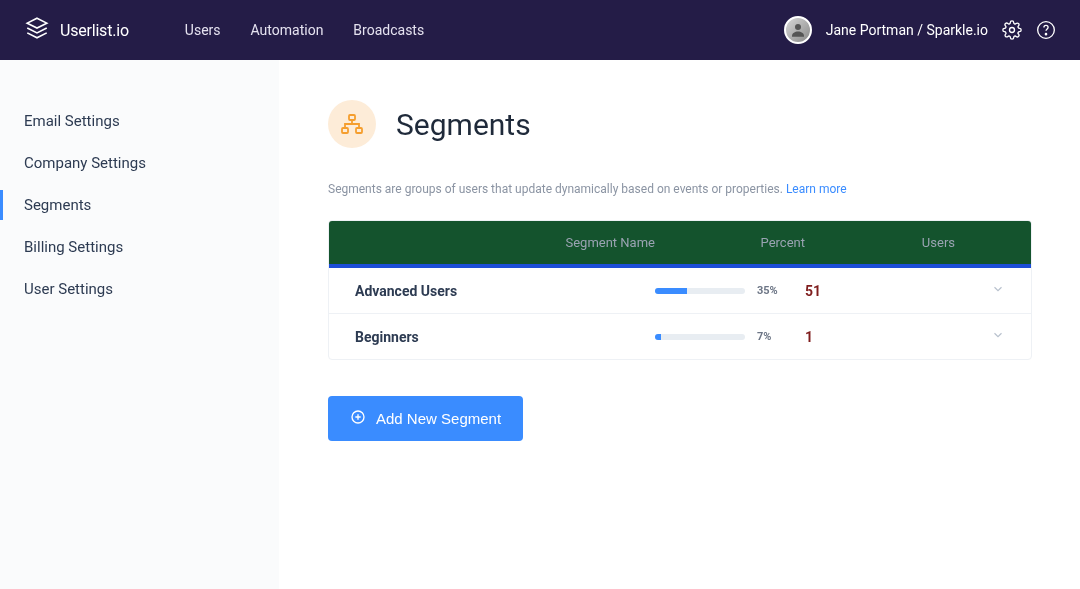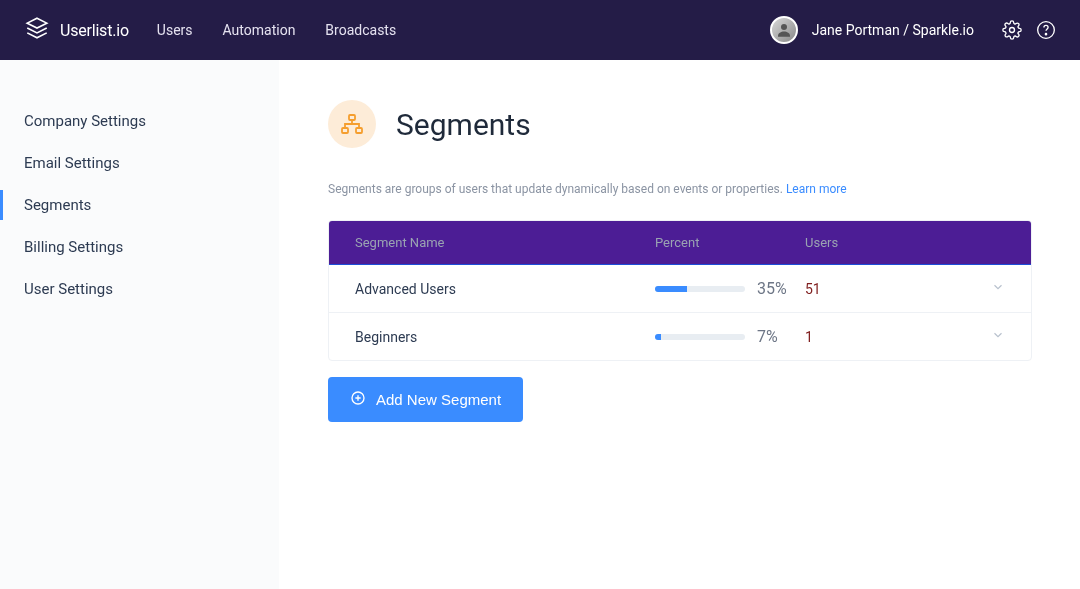--- a/index.html
+++ b/index.html
@@ -1,47 +1,47 @@
 <!DOCTYPE html>
 <html><head>
   <meta charset="utf-8">
   <style>
     * { margin: 0; padding: 0; box-sizing: border-box; }
     body { font-family: -apple-system, BlinkMacSystemFont, "Segoe UI", Roboto, sans-serif; background: #fff; width: 1080px; height: 589px; overflow: hidden; }
     .topbar { background: #241c47; height: 60px; display: flex; align-items: center; padding: 0 24px; color: #fff; }
-    .brand { display: flex; align-items: center; gap: 10px; margin-right: 28px; }
+    .brand { display: flex; align-items: center; gap: 10px; margin-right: 56px; }
     .brand-name { font-size: 16px; font-weight: 400; letter-spacing: -0.2px; }
     .nav { display: flex; gap: 30px; }
     .nav-item { color: #e5e2f0; font-size: 14px; cursor: pointer; }
     .spacer { flex: 1; }
     .user-area { display: flex; align-items: center; gap: 14px; }
     .avatar { width: 28px; height: 28px; border-radius: 50%; background: linear-gradient(135deg,#d8d8d8,#888); border: 2px solid #fff; display:flex; align-items:center; justify-content:center;}
-    .user-label { font-size: 14px; color: #fff; margin-right: 14px; }
+    .user-label { font-size: 14px; color: #fff; }
     .icon-btn { cursor: pointer; display: inline-flex; }
     .layout { display: flex; height: calc(589px - 60px); }
     .sidebar { width: 280px; background: #fafbfc; border-right: 1px solid #fff; padding-top: 40px; }
     .side-item { padding: 12px 24px; color: #2d3b52; font-size: 15px; cursor: pointer; position: relative; }
     .side-item.active::before { content:""; position:absolute; left:0; top:6px; bottom:6px; width:3px; background:#3a8cff; }
     .main { flex:1; padding: 40px 48px; }
     .page-head { display:flex; align-items:center; gap:20px; margin-bottom: 34px; }
     .page-icon { width: 48px; height: 48px; border-radius: 50%; background: #fdecd8; display:flex; align-items:center; justify-content:center; }
     .page-title { font-size: 30px; font-weight: 400; color: #1f2a3a; }
     .desc { color: #8b94a3; font-size: 12px; margin-bottom: 24px; }
     .desc a { color: #3a8cff; text-decoration: none; }
     .table { border: 1px solid #eef1f5; border-radius: 4px; overflow: hidden; }
     .thead, .trow { display: grid; grid-template-columns: 300px 150px 150px 1fr; align-items:center; padding: 14px 26px; font-size: 14px; }
-    .thead { color:#9aa3b2; border-bottom: 1px solid #1d4ed8; background:#4c1d95; font-size:13px; }
-    .trow { border-bottom: 1px solid #eef1f5; color:#2d3b52; cursor:pointer; }
+    .thead { color:#9aa3b2; border-bottom: 4px solid #1d4ed8; background:#14532d; font-size:13px;text-align:right; }
+    .trow { border-bottom: 1px solid #eef1f5; color:#2d3b52; cursor:pointer;font-weight:bold; }
     .trow:last-child { border-bottom: none; }
-    .pct-cell { display:flex; align-items:center; gap:12px; font-size:16px; color:#6d7686; }
+    .pct-cell { display:flex; align-items:center; gap:12px; font-size:11px; color:#6d7686; }
     .bar { width: 90px; height: 6px; background:#e8edf2; border-radius:3px; overflow:hidden; }
     .bar-fill { height:100%; background:#3a8cff; }
     .users-cell { color:#7f1d1d; }
     .chev-cell { text-align:right; color:#b8c1cd; }
-    .add-btn { margin-top: 16px; background:#3a8cff; color:#fff; border:none; padding: 13px 22px; border-radius:4px; font-size:15px; cursor:pointer; display:inline-flex; align-items:center; gap:10px; }
+    .add-btn { margin-top: 36px; background:#3a8cff; color:#fff; border:none; padding: 13px 22px; border-radius:4px; font-size:15px; cursor:pointer; display:inline-flex; align-items:center; gap:10px; }
   </style>
 </head>
 <body>
 
 <div class="topbar">
   <div class="brand">
     <span>
       <svg width="26" height="26" viewBox="0 0 24 24" fill="none" stroke="#fff" stroke-width="1.5">
         <path d="M12 3l9 4.5-9 4.5-9-4.5L12 3z"></path>
         <path d="M3 12l9 4.5 9-4.5"></path>
@@ -75,22 +75,22 @@
           <circle cx="12" cy="12" r="10"></circle>
           <path d="M9.5 9a2.5 2.5 0 115 0c0 1.5-2.5 2-2.5 4"></path>
           <circle cx="12" cy="17" r="0.8" fill="#fff"></circle>
         </svg>
     </span>
   </div>
 </div>
 
 <div class="layout">
   <div class="sidebar">
+    <div class="side-item">Email Settings</div>
     <div class="side-item">Company Settings</div>
-    <div class="side-item">Email Settings</div>
     <div class="side-item active">Segments</div>
     <div class="side-item">Billing Settings</div>
     <div class="side-item">User Settings</div>
   </div>
 
   <div class="main">
     <div class="page-head">
       <div class="page-icon">
         <svg width="24" height="24" viewBox="0 0 24 24" fill="none" stroke="#f59e2e" stroke-width="1.8">
           <rect x="9" y="3" width="6" height="5" rx="1"></rect>

